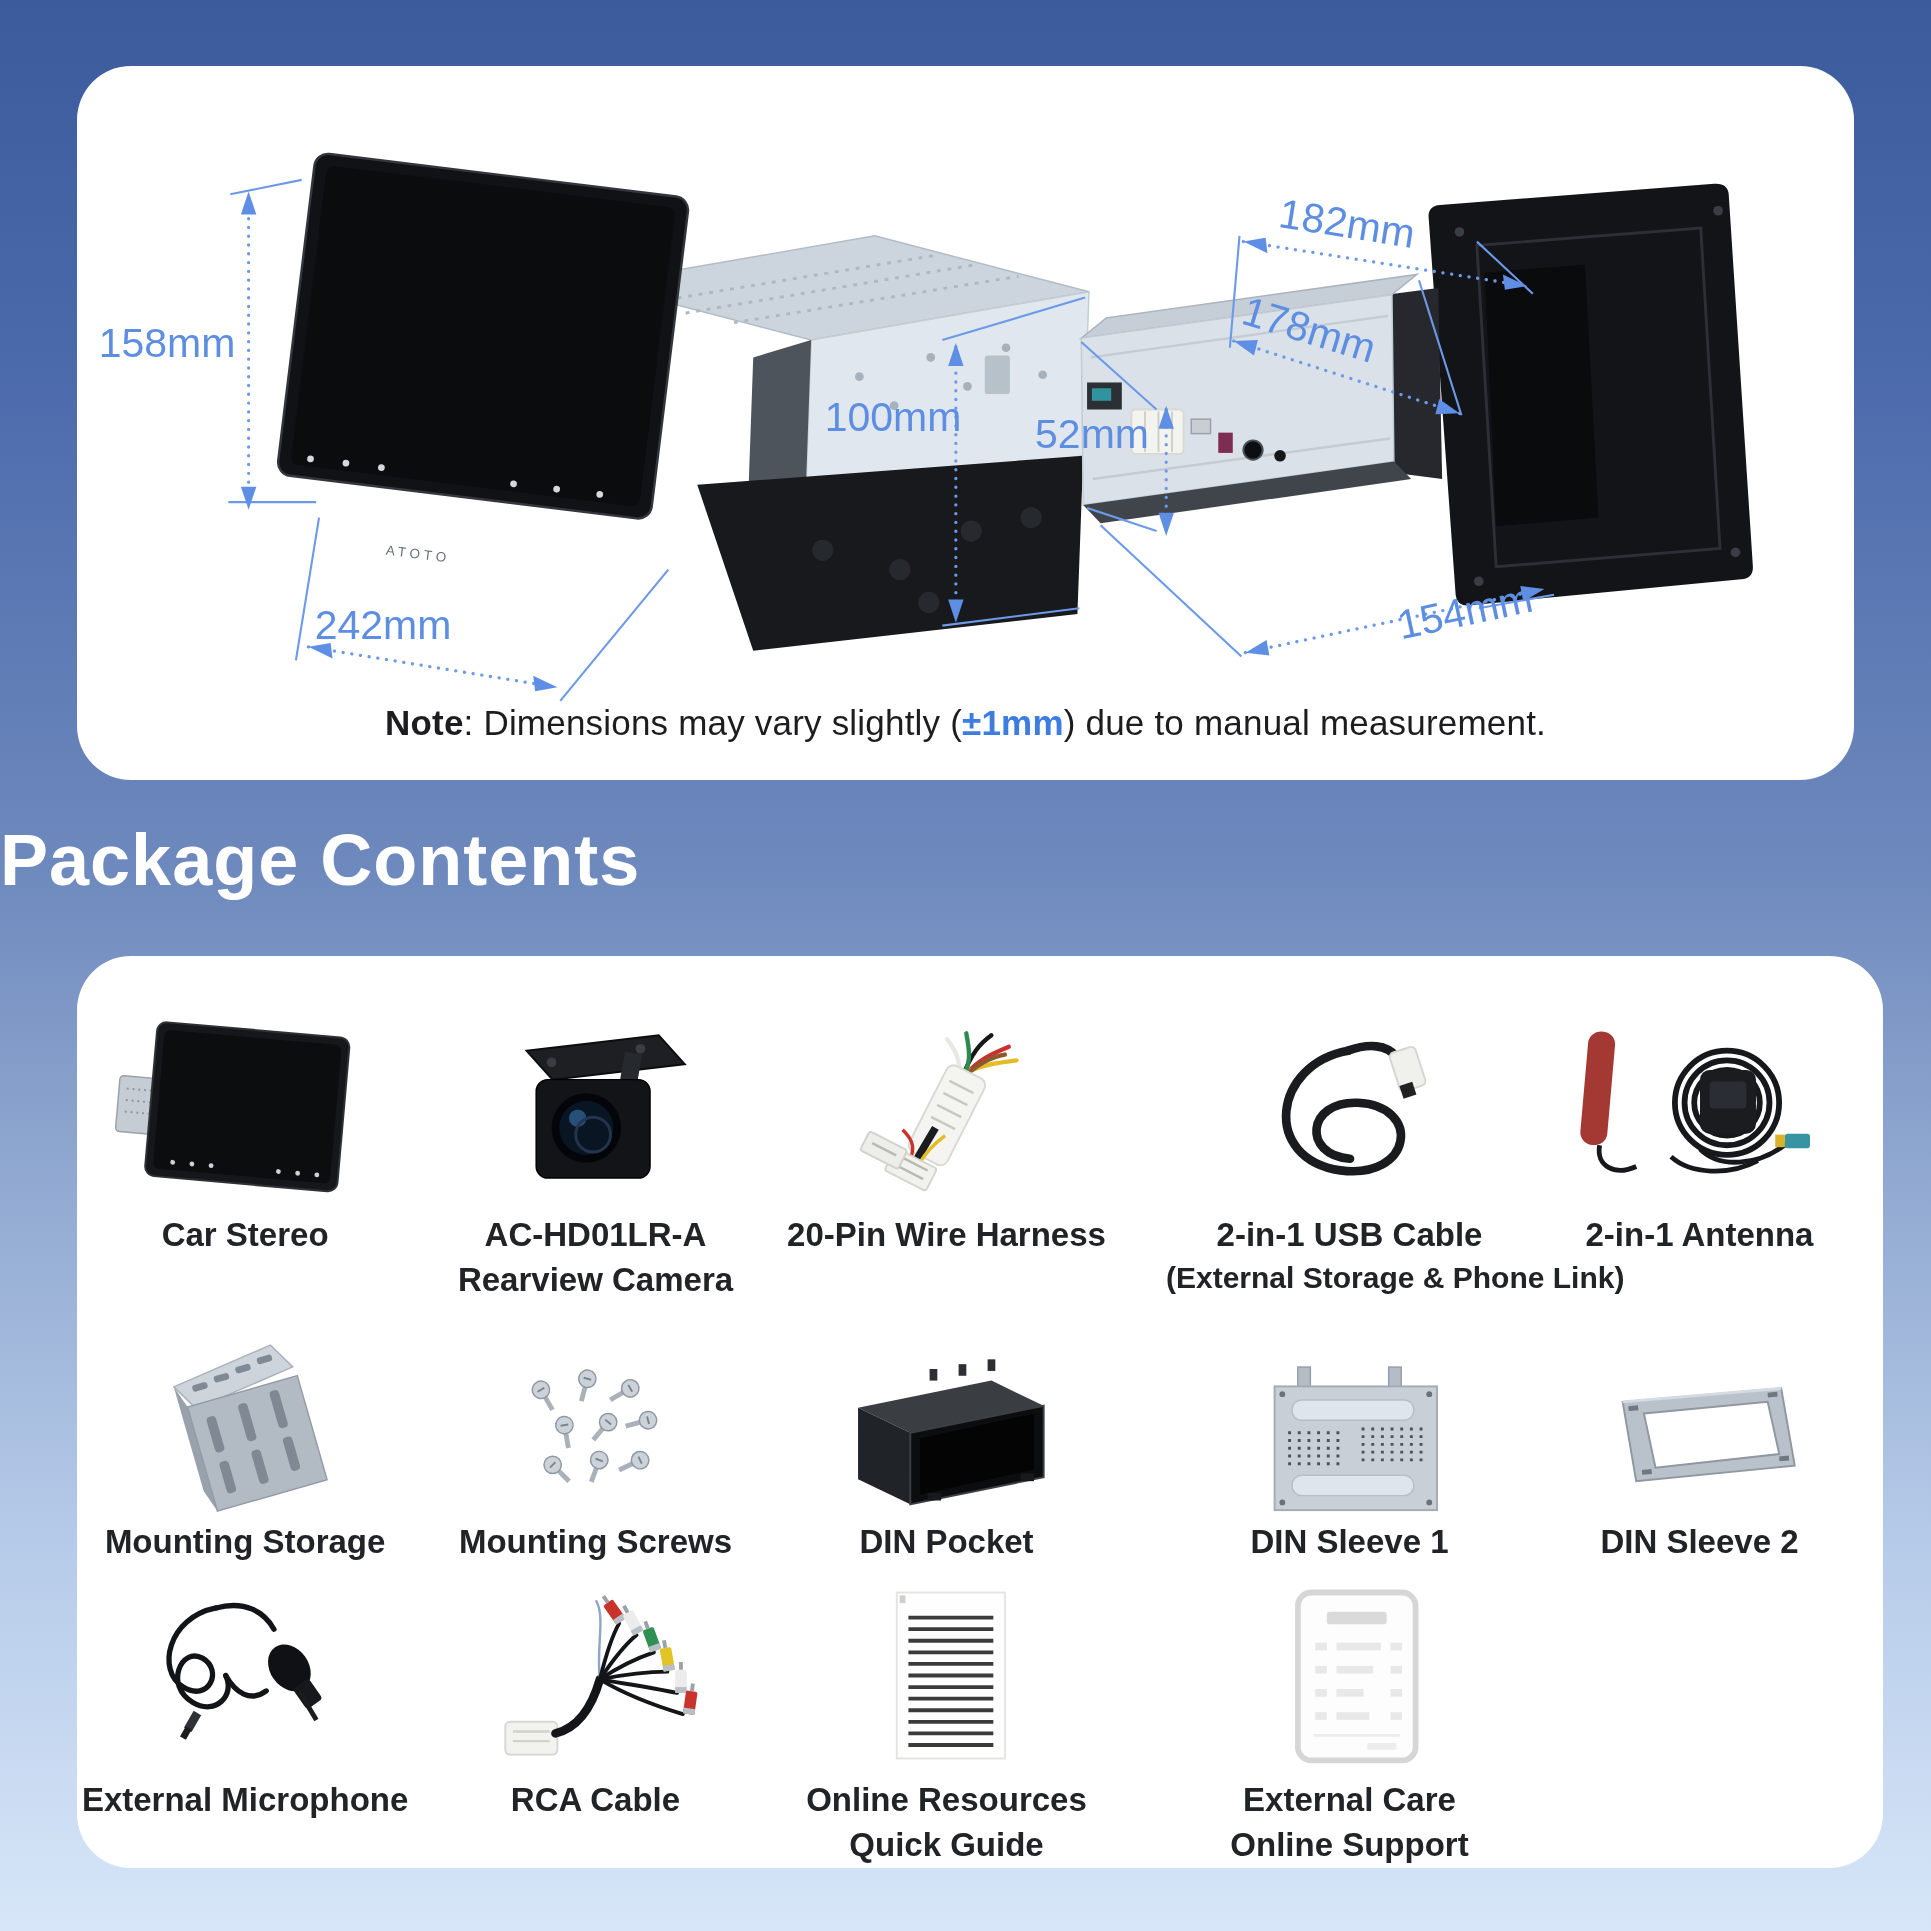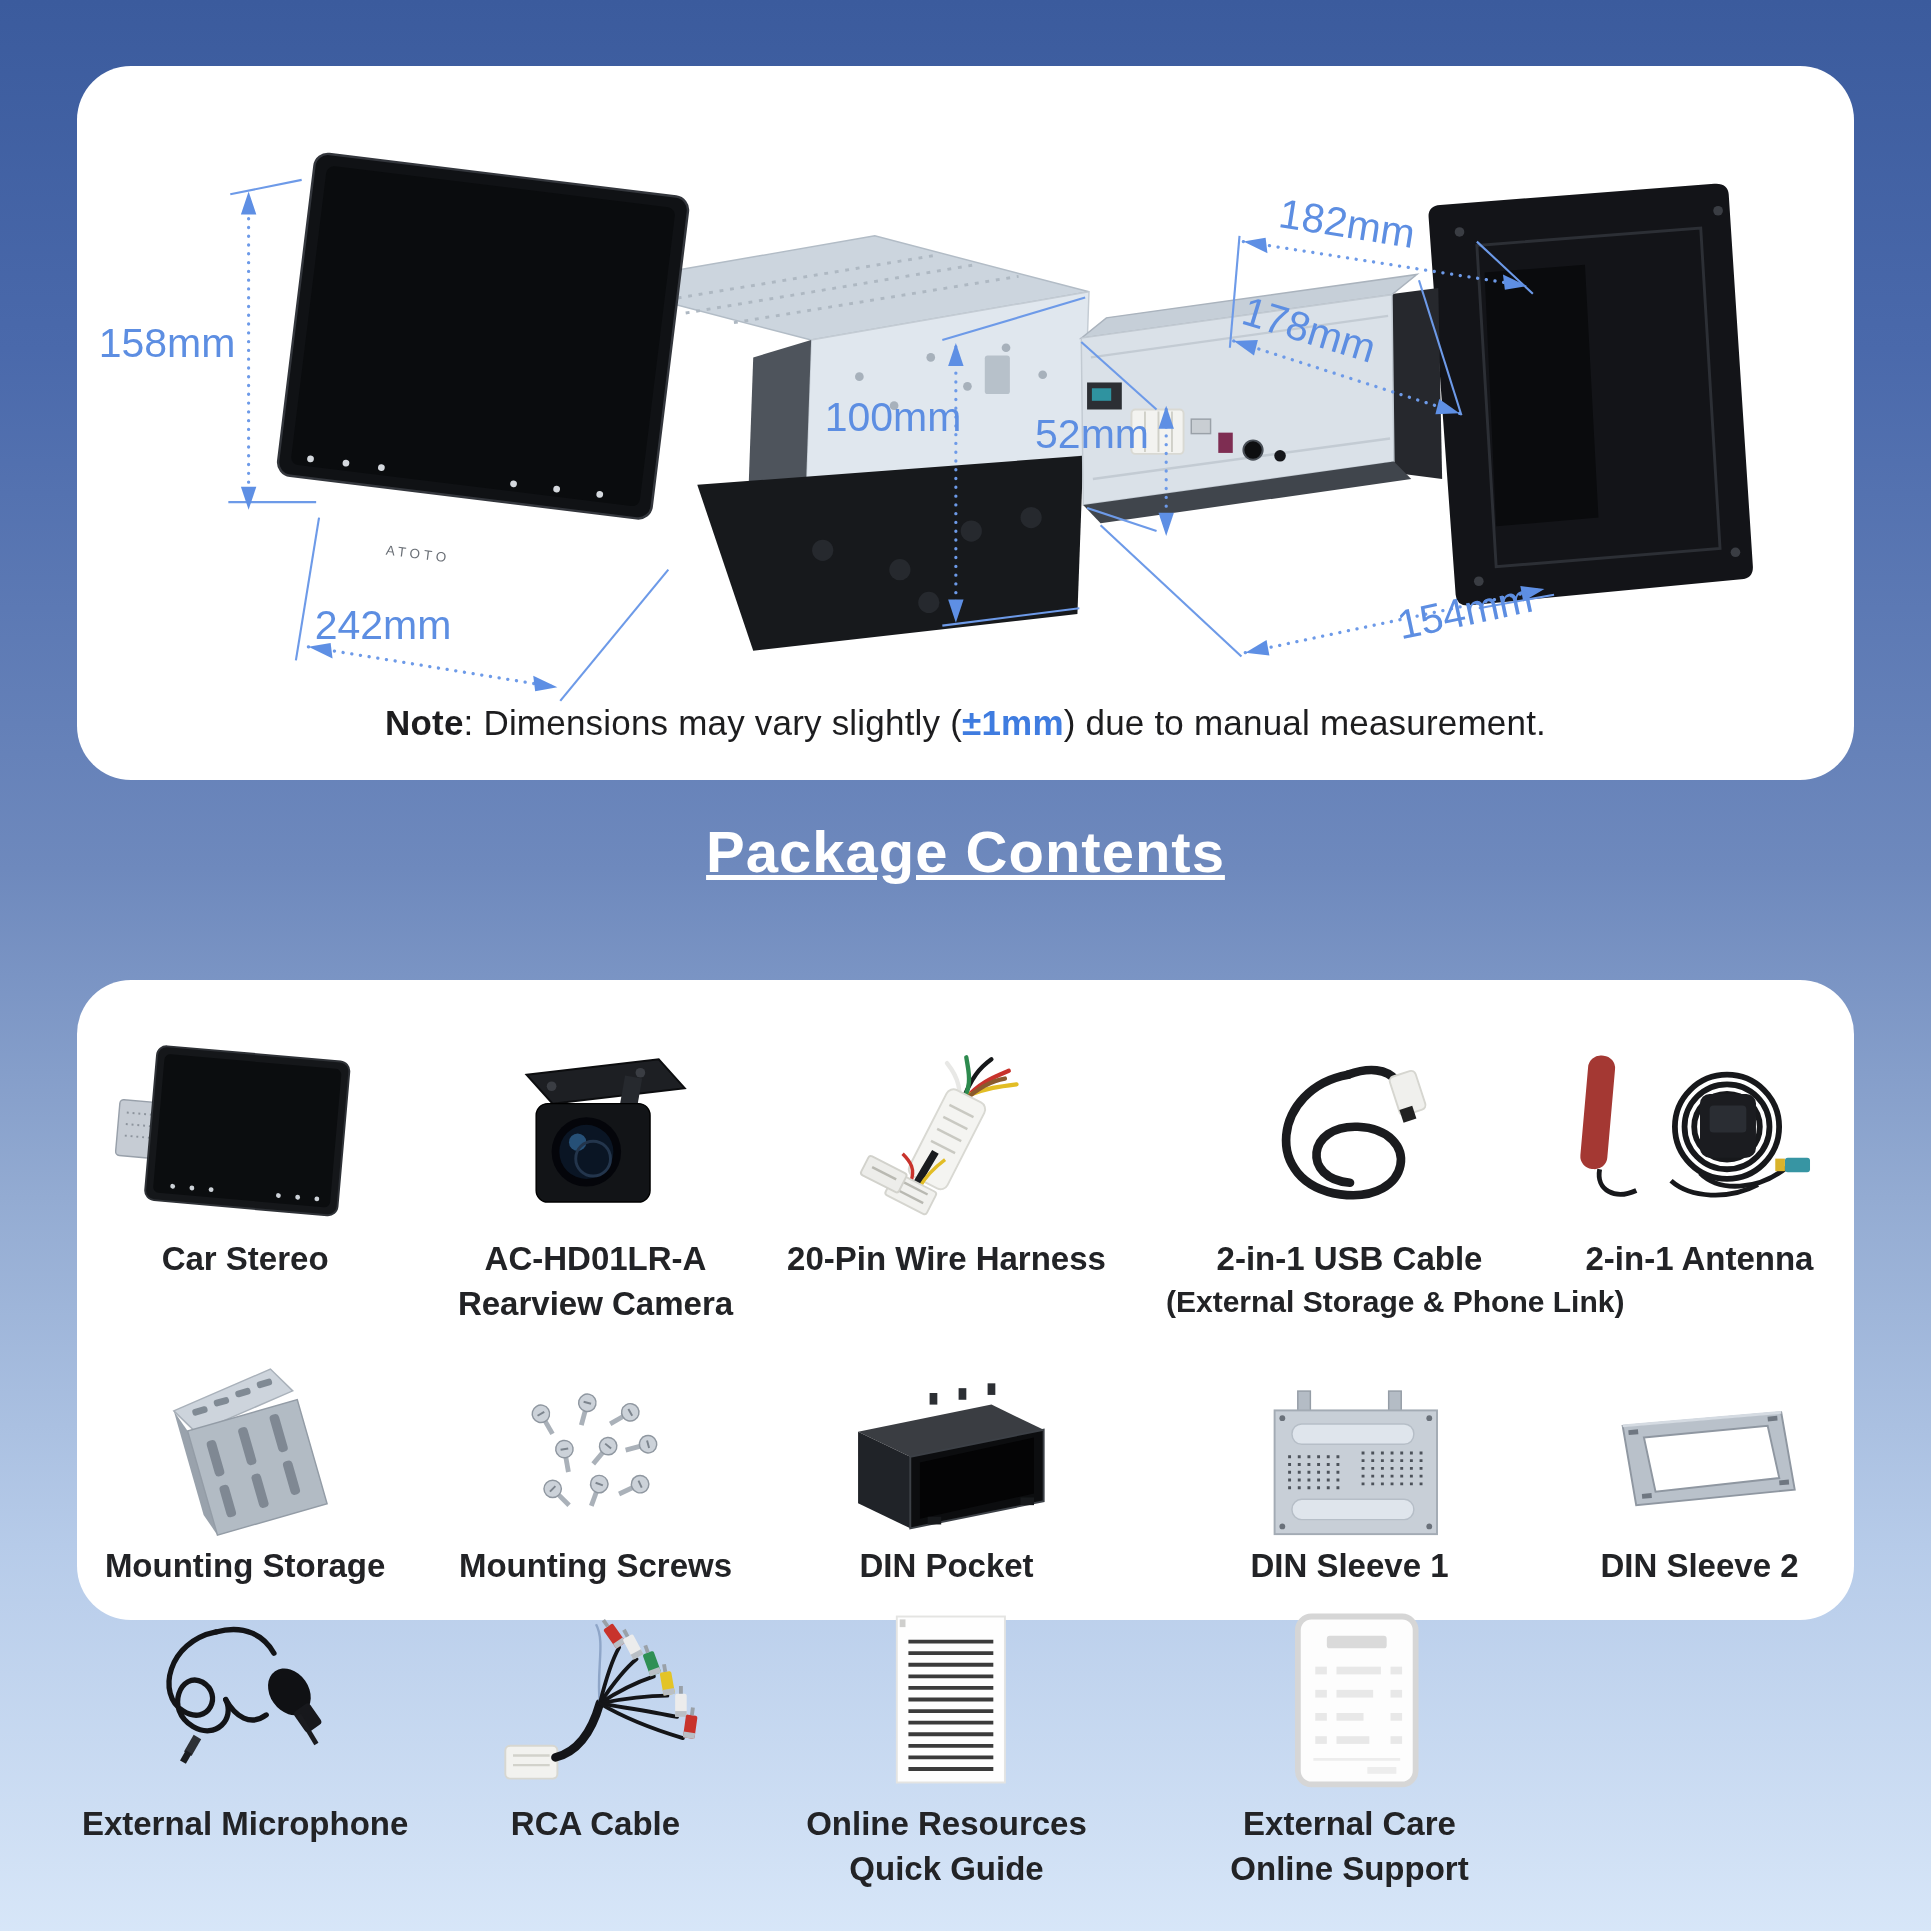--- a/index.html
+++ b/index.html
@@ -3,38 +3,38 @@
 <meta charset="utf-8">
 <style>
   html,body{margin:0;padding:0;background:#2e4f92;}
   #canvas{
     position:relative;width:1931px;height:1931px;overflow:hidden;
     font-family:"Liberation Sans",sans-serif;
     background:linear-gradient(180deg,#3b5b9d 0%,#4a69ab 18%,#6e89bd 45%,#93abd2 62%,#b6cbe9 80%,#d7e6f8 100%);
   }
   .card{position:absolute;left:77px;width:1777px;background:#ffffff;border-radius:54px;}
   #dims-card{top:66px;height:714px;}
-  #contents-card{top:980px;height:640px;}
+  #contents-card{top:956px;height:912px;padding-left:29px;}
   .dim{
     position:absolute;font-size:41px;color:#5d8ee2;white-space:nowrap;
     transform:translate(-50%,-50%);line-height:1;
   }
   .note{
     position:absolute;left:0;top:637px;width:100%;text-align:center;
     font-size:35px;color:#1d1d1f;letter-spacing:0.2px;
   }
   .note .b{font-weight:700;}
   .note .blue{color:#3f7ce0;font-weight:700;}
   .brand{
     position:absolute;font-size:13.5px;color:#6b7077;letter-spacing:3.9px;
     transform:translate(-50%,-50%) rotate(7deg);
   }
   #section-title{
-    position:absolute;top:817px;left:0;width:100%;text-align:center;
-    font-size:58px;font-weight:700;color:#ffffff;letter-spacing:1px;line-height:1.2;text-decoration:underline;
+    position:absolute;top:817px;left:0;width:100%;text-align:left;
+    font-size:72px;font-weight:700;color:#ffffff;letter-spacing:1px;line-height:1.2;
   }
   .item{position:absolute;width:367px;text-align:center;}
   .art{display:flex;align-items:center;justify-content:center;}
   .r1 .art{height:193px;} .r2 .art{height:174px;} .r3 .art{height:193px;}
   .lbl{margin-top:5.8px;font-size:33px;font-weight:700;color:#222326;line-height:1.36;}
   .lbl div{white-space:nowrap;}
   .lbl .tight{font-size:30px;}
   svg{overflow:visible;display:block;}
   .topsvg{position:absolute;left:0;top:0;}
 </style>

